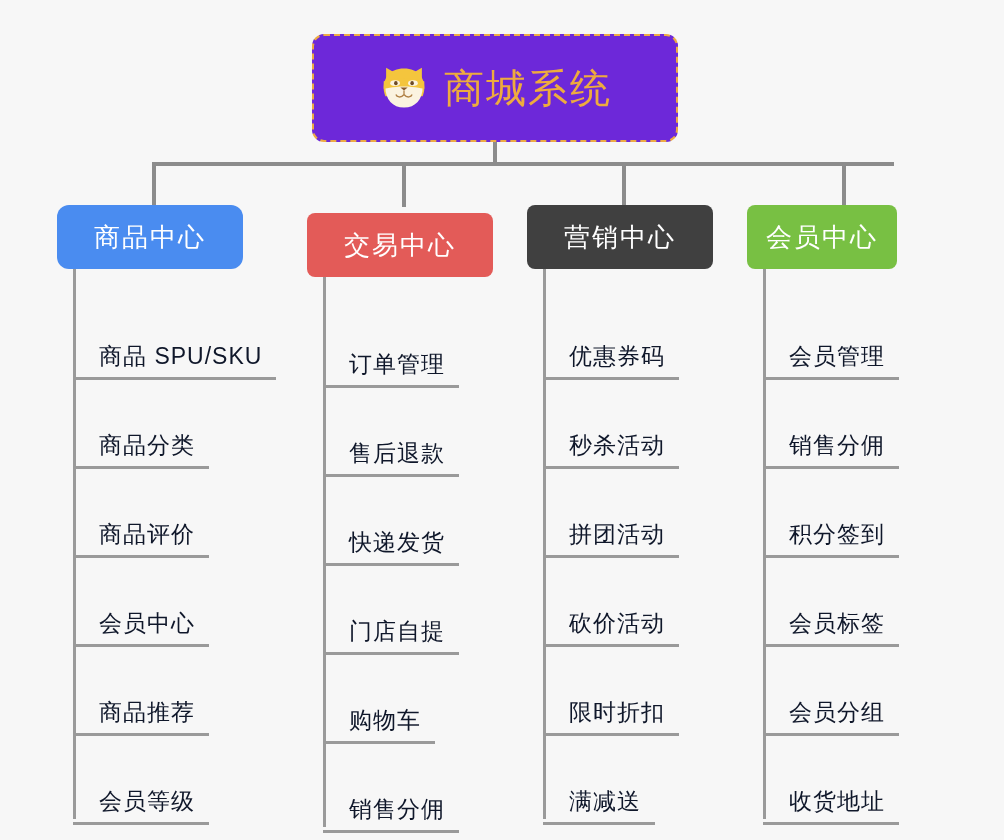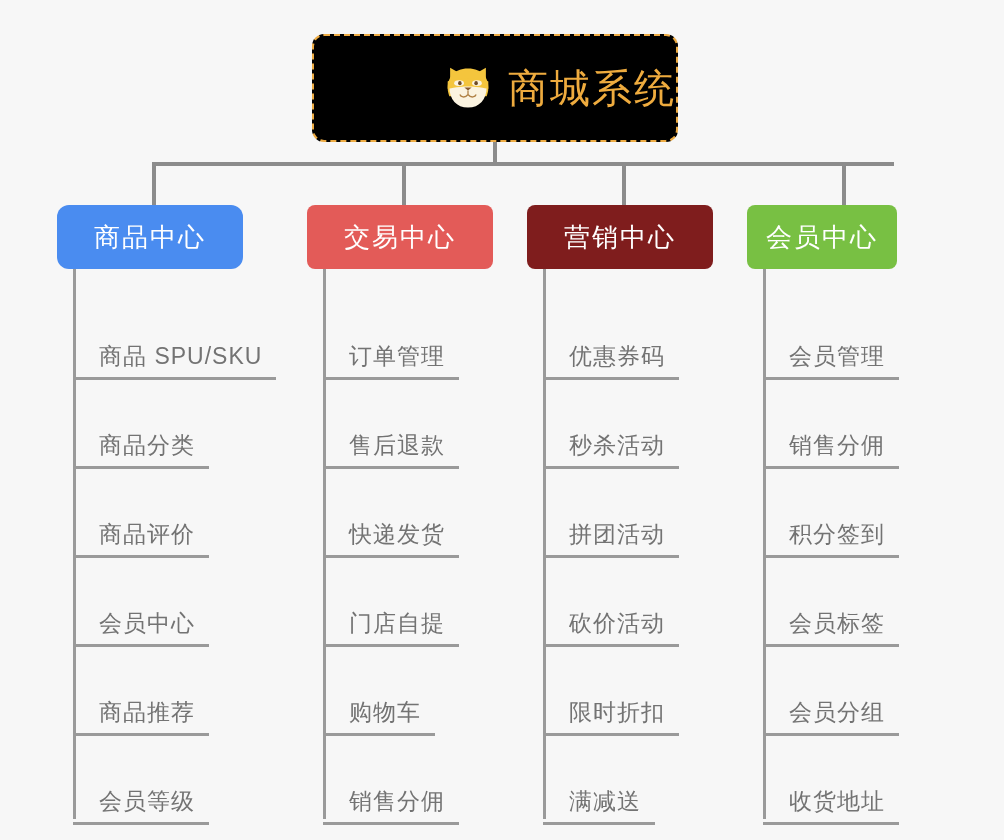--- a/index.html
+++ b/index.html
@@ -129,32 +129,32 @@
     height: 89px;
     display: flex;
     align-items: flex-end;
     box-sizing: border-box;
   }
   .leaf-inner {
     display: inline-block;
     padding: 0 14px 6px 26px;
     border-bottom: 3px solid #9a9a9a;
     font-size: 23px;
-    color: #737373;
+    color: #0f172a;
     letter-spacing: 1px;
     white-space: nowrap;
     line-height: 1.25;
   }
 </style>
 </head>
 <body style="background: rgb(247, 247, 247);">
 
 <div id="mindmap">
 
-  <div class="root-node" style="border-color: rgb(237, 171, 67); background: #000000; justify-content: flex-end;">
+  <div class="root-node" style="border-color: rgb(237, 171, 67); background: #6d28d9;">
     <svg class="shiba-icon" viewBox="0 0 64 64" aria-hidden="true">
 
       <path d="M10 22 L10 7 L24 15 Z" fill="#f4c53d"></path>
       <path d="M54 22 L54 7 L40 15 Z" fill="#f4c53d"></path>
 
       <path d="M32 8 C14 8 7 20 7 32 C7 36 8 39 9 42 L55 42 C56 39 57 36 57 32 C57 20 50 8 32 8 Z" fill="#f4c53d"></path>
 
       <path d="M9 30 C9 30 14 27 32 27 C50 27 55 30 55 30 C55 46 46 56 32 56 C18 56 9 46 9 30 Z" fill="#fbf3e0"></path>
 
       <path d="M7 24 C7 24 16 20 32 20 C48 20 57 24 57 24 L57 33 C57 33 46 30 32 30 C18 30 7 33 7 33 Z" fill="#f4c53d"></path>
@@ -203,21 +203,21 @@
         <div class="leaf-item">
             <span class="leaf-inner">商品推荐</span>
           </div>
         <div class="leaf-item">
             <span class="leaf-inner">会员等级</span>
           </div>
       </div>
     </div>
 
     <div class="column col-1">
-      <div class="cat-box" style="background: rgb(227, 91, 88);">
+      <div class="cat-box" style="background: rgb(227, 91, 88); margin-top: 8px;">
         <span>交易中心</span>
       </div>
       <div class="leaf-list">
         <div class="leaf-trunk" style="background: rgb(154, 154, 154);"></div>
         <div class="leaf-item">
             <span class="leaf-inner">订单管理</span>
           </div>
         <div class="leaf-item">
             <span class="leaf-inner">售后退款</span>
           </div>
@@ -230,21 +230,21 @@
         <div class="leaf-item">
             <span class="leaf-inner">购物车</span>
           </div>
         <div class="leaf-item">
             <span class="leaf-inner">销售分佣</span>
           </div>
       </div>
     </div>
 
     <div class="column col-2">
-      <div class="cat-box" style="background: #7f1d1d;">
+      <div class="cat-box" style="background: #404040;">
         <span>营销中心</span>
       </div>
       <div class="leaf-list">
         <div class="leaf-trunk" style="background: rgb(154, 154, 154);"></div>
         <div class="leaf-item">
             <span class="leaf-inner">优惠券码</span>
           </div>
         <div class="leaf-item">
             <span class="leaf-inner">秒杀活动</span>
           </div>

